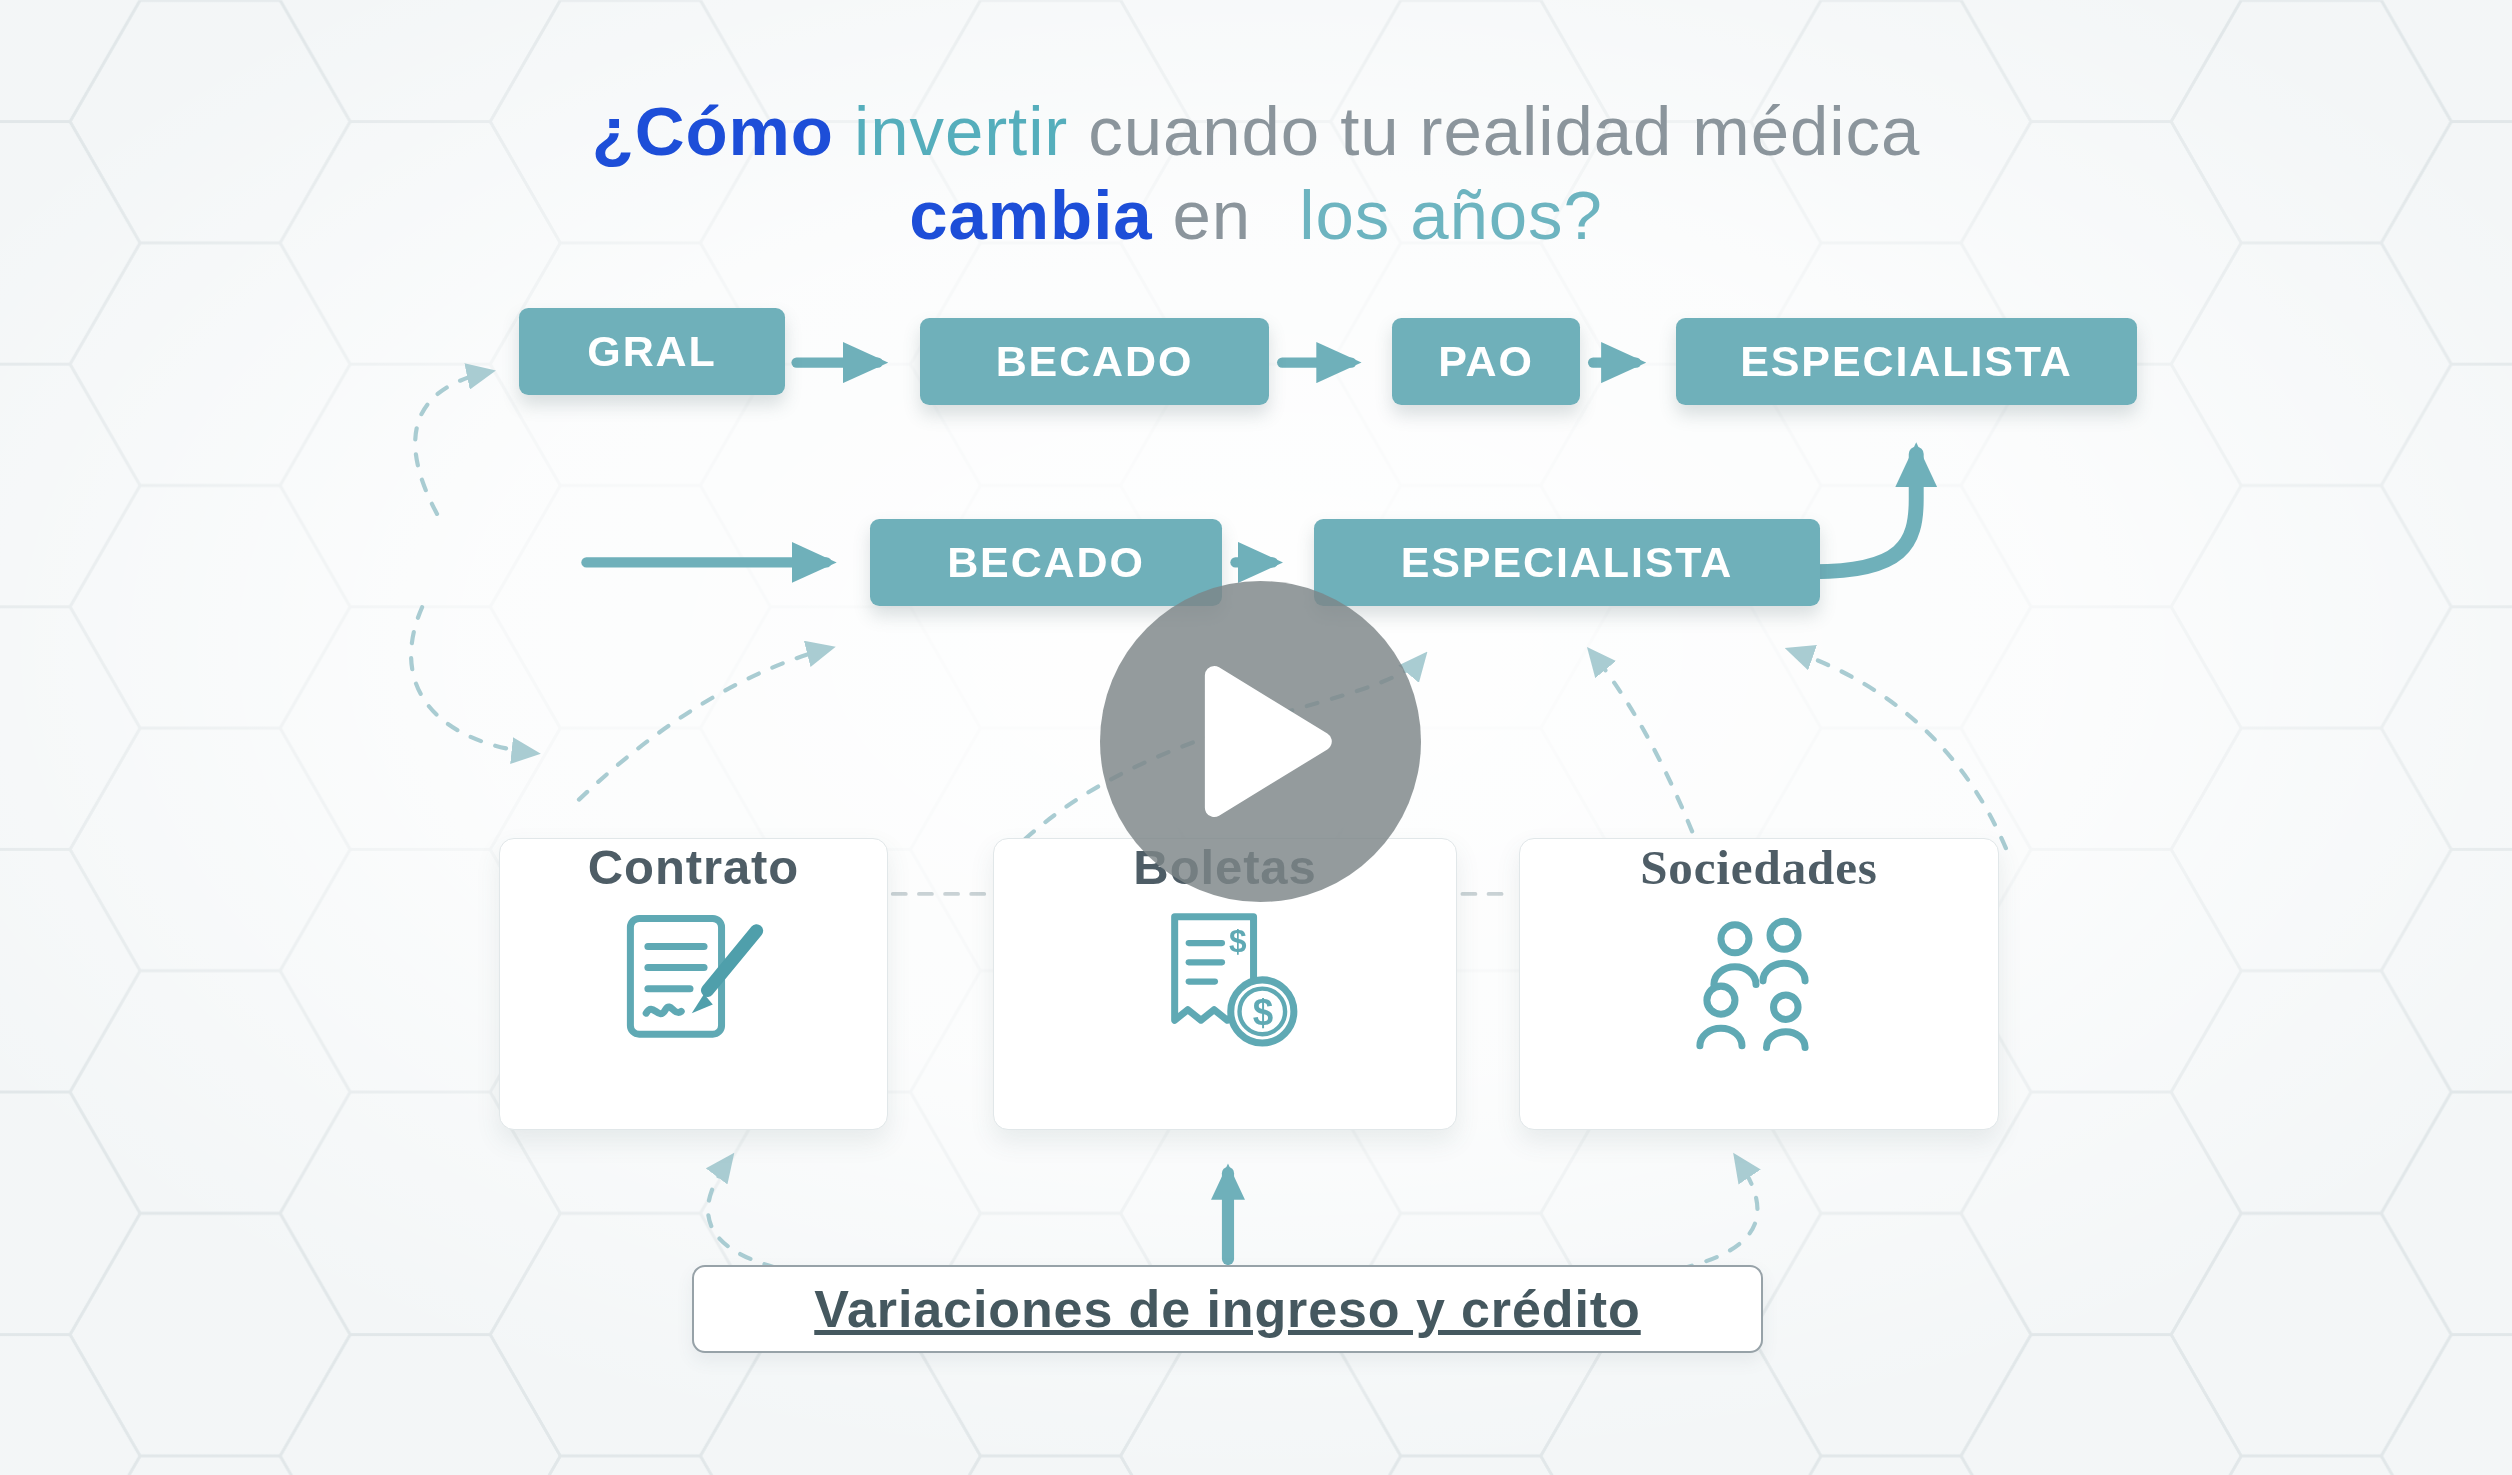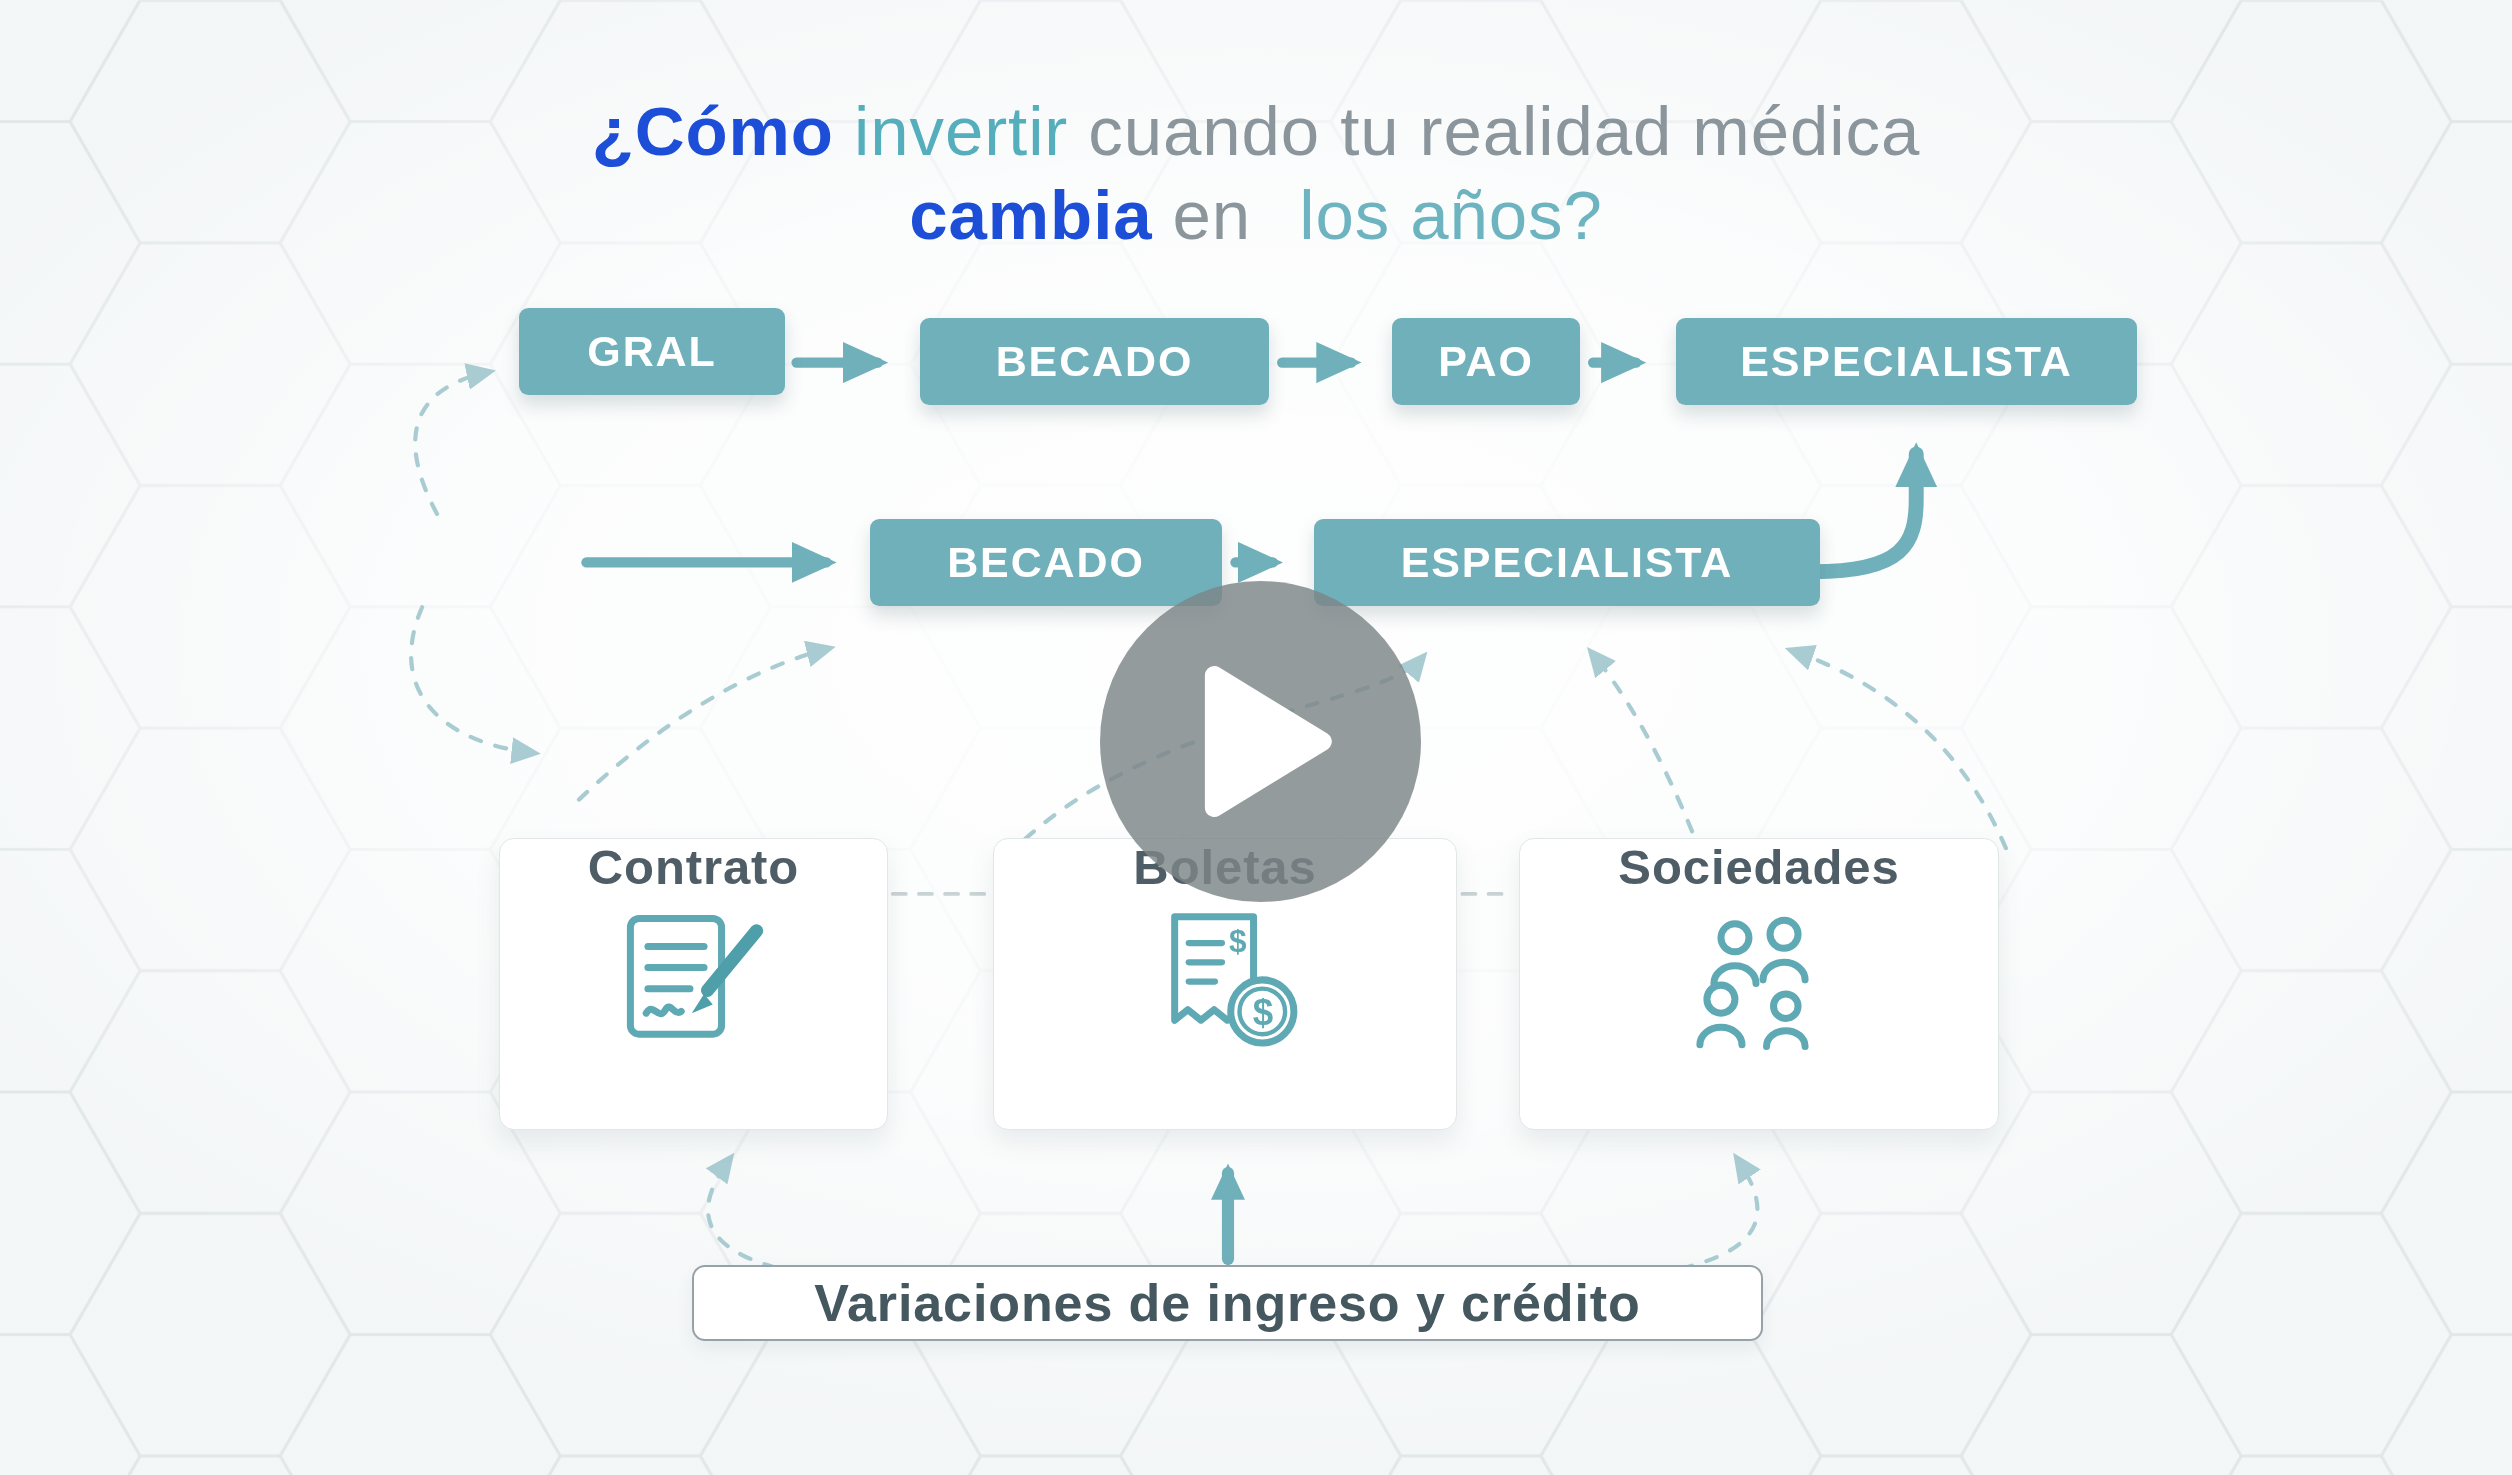--- a/index.html
+++ b/index.html
@@ -30,27 +30,27 @@
   #n-esp2{left:1314px;top:519px;width:506px;}
   
   .card{position:absolute;top:838px;height:292px;background:#ffffff;
         border:1.9px solid #e1e7e9;border-radius:15px;box-sizing:border-box;
         box-shadow:0 11.2px 24px rgba(70,95,100,0.10);
         display:flex;flex-direction:column;align-items:center;}
   .card-title{font-size:49px;font-weight:700;color:#4e5d66;letter-spacing:0.9px;}
   .card-icon{margin-top:13px;}
   #card-contrato{left:499px;width:389px;}
   #card-boletas{left:993px;width:464px;}
-  #card-sociedades{left:1519px;width:480px;}
+  #card-sociedades{left:1519px;width:480px;font-family:Liberation Serif, serif;}
   
-  #bottom-box{position:absolute;left:692px;top:1265px;width:1071px;height:76px;
+  #bottom-box{position:absolute;left:692px;top:1265px;width:1071px;height:88px;
         background:#ffffff;border:2.8px solid #97a2a8;border-radius:13px;
         display:flex;align-items:center;justify-content:center;
         font-size:52px;font-weight:700;color:#45585f;letter-spacing:0.9px;
-        box-shadow:0 7.5px 17px rgba(70,95,100,0.08);box-sizing:border-box;}
+        box-shadow:0 7.5px 17px rgba(70,95,100,0.08);box-sizing:border-box;text-decoration:underline;}
   
   .arrows{position:absolute;left:0;top:0;pointer-events:none;}
   
   #play{position:absolute;left:1100px;top:581px;width:321px;height:321px;border-radius:50%;
         background:rgba(125,133,136,0.82);display:flex;align-items:center;justify-content:center;
         cursor:pointer;}
   #play svg{margin-left:24px;}
 </style>
 </head>
 <body>

